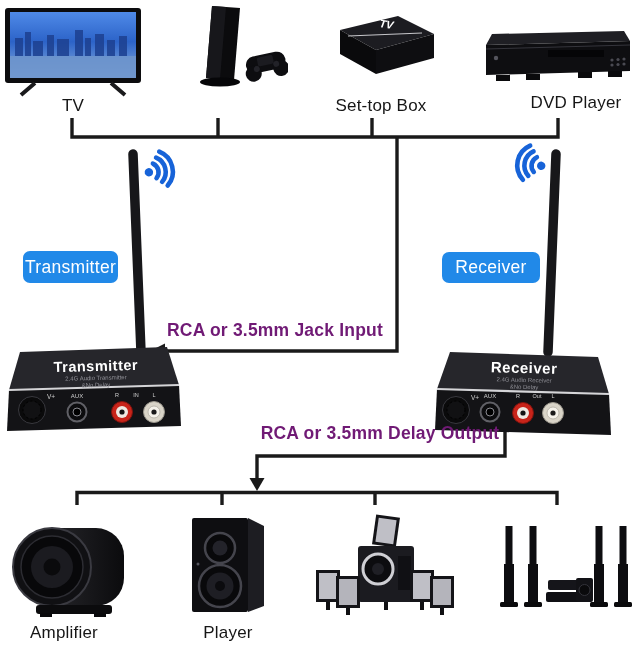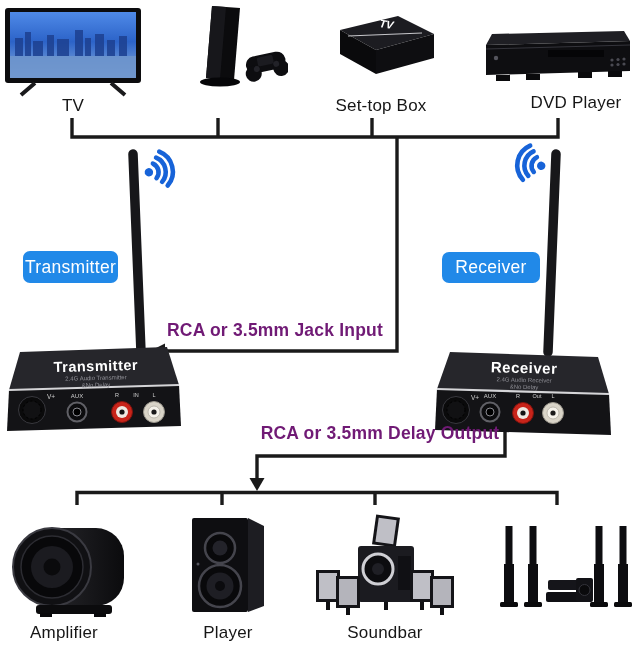--- a/index.html
+++ b/index.html
@@ -253,15 +253,14 @@
         <rect x="124" y="82" width="18" height="5" rx="1.5"></rect>
     </g>
     <rect x="58" y="60" width="30" height="10" rx="2" fill="#15151a"></rect>
     <rect x="56" y="72" width="34" height="10" rx="2" fill="#101014"></rect>
     <rect x="86" y="58" width="17" height="24" rx="2" fill="#121216"></rect>
     <circle cx="94.5" cy="70" r="5.5" fill="#0a0a0c" stroke="#33333a" stroke-width="1"></circle>
   </svg>
 
   <div class="lbl" style="left:14px;top:623px;width:100px">Amplifier</div>
   <div class="lbl" style="left:178px;top:623px;width:100px">Player</div>
-  <div class="lbl" style="left:335px;top:623px;width:100px">Soundbar</div>
 
 </div>
 
 </body></html>

